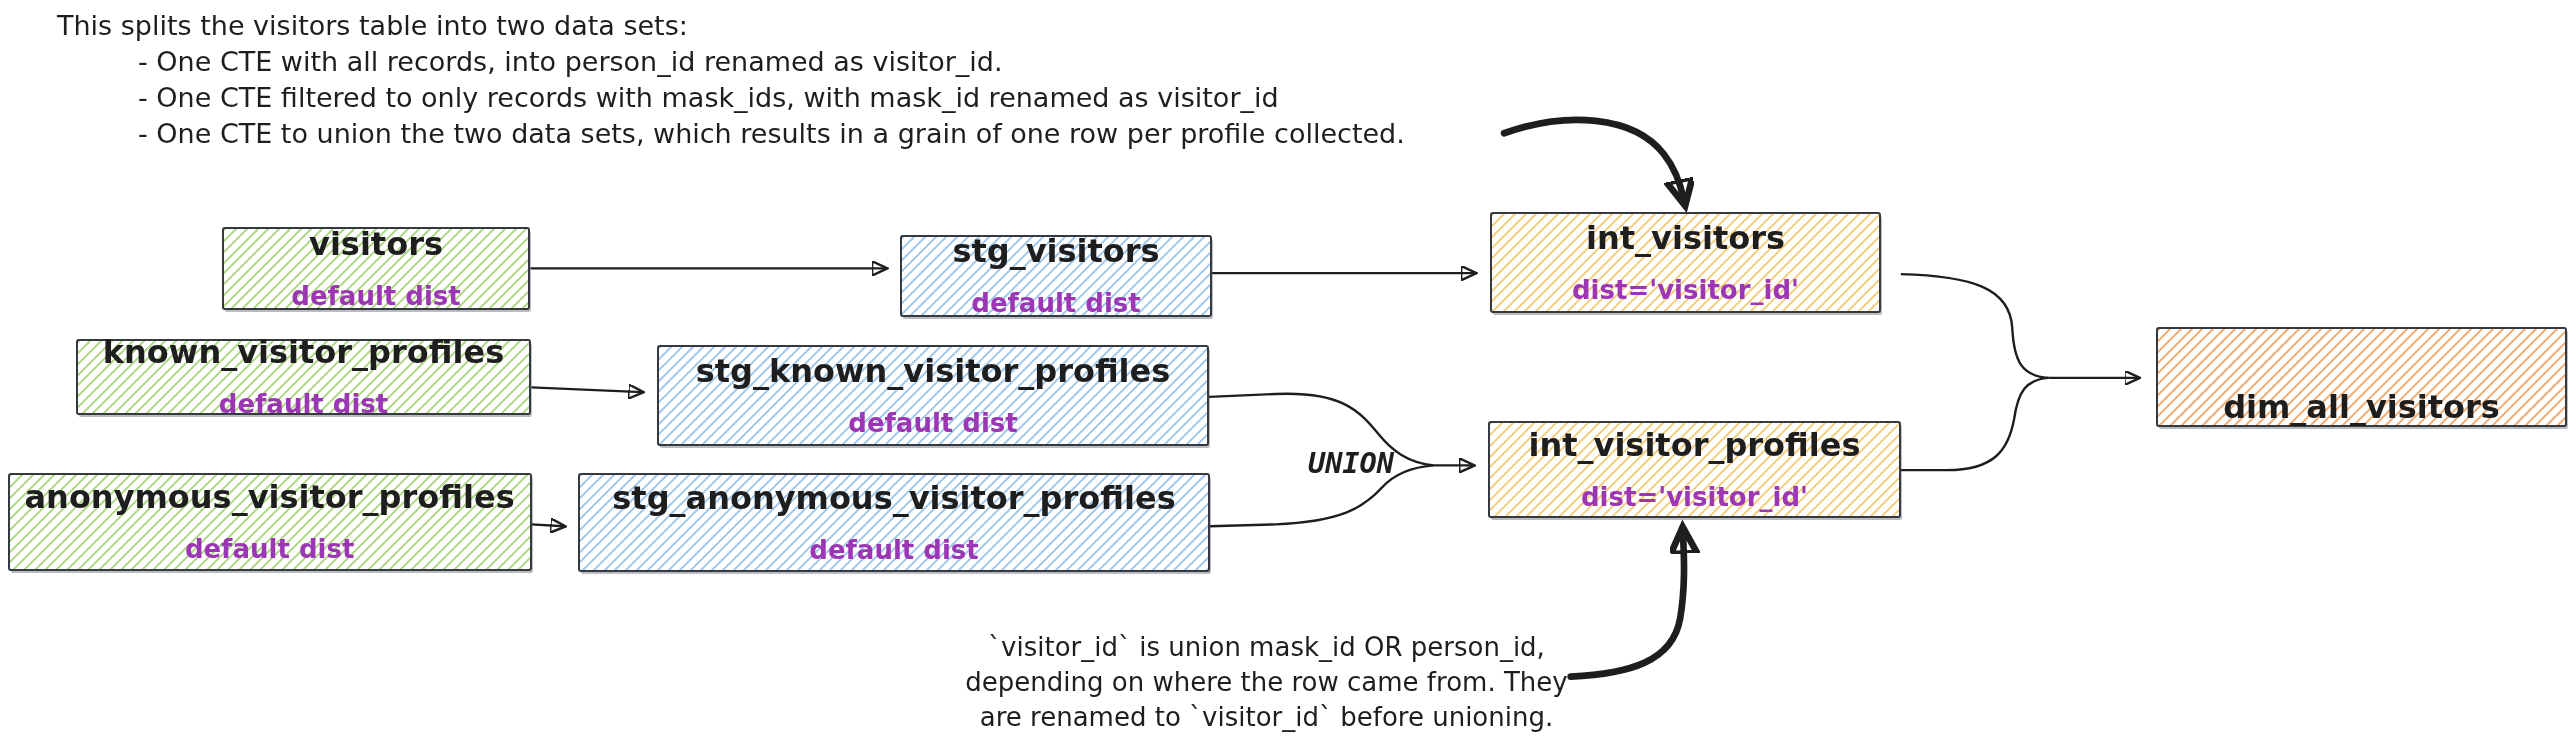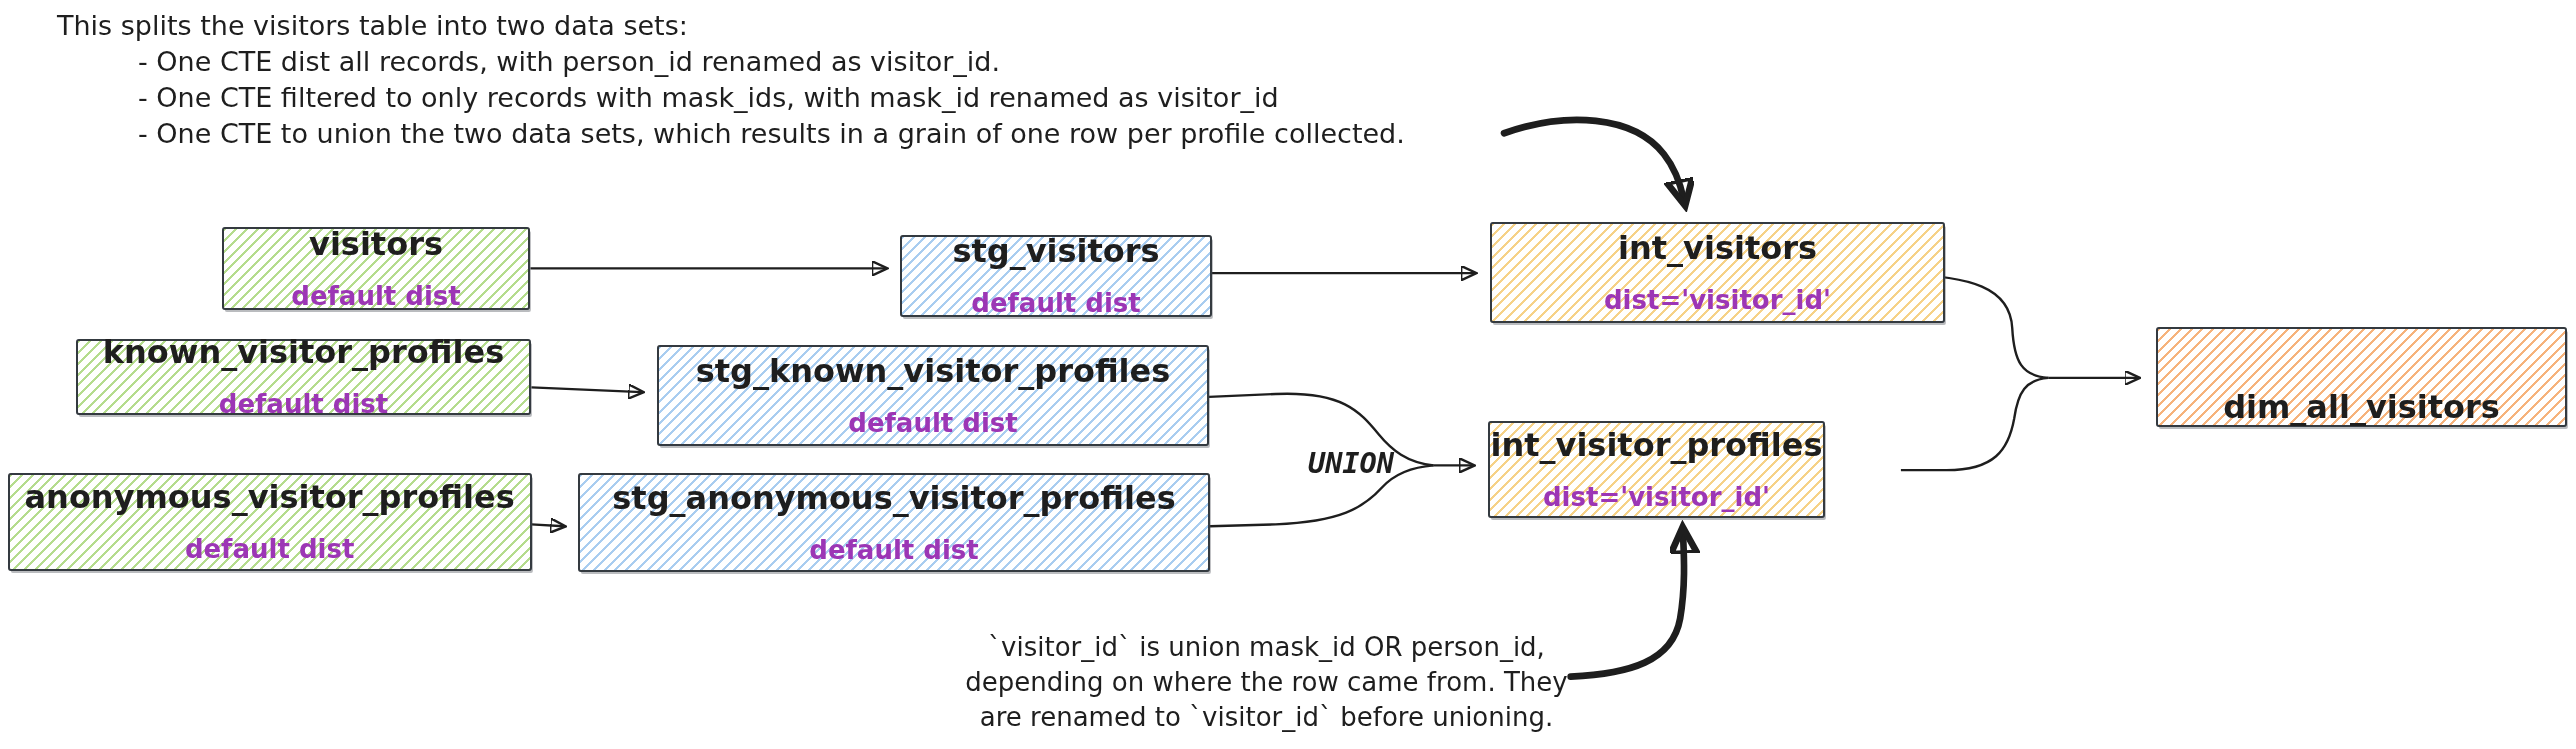--- a/index.html
+++ b/index.html
@@ -41,21 +41,21 @@
   #wires path{fill:none;stroke:#1e1e1e;}
   .thin{stroke-width:2.5px;}
   .thick{stroke-width:7px;stroke-linecap:round;}
 </style>
 </head>
 <body>
 
 <div id="canvas">
 
   <div class="note" id="top-note-intro">This splits the visitors table into two data sets:</div>
-  <div class="note top-bullet" style="top:44px">- One CTE dist all records, with person_id renamed as visitor_id.</div>
+  <div class="note top-bullet" style="top:44px">- One CTE with all records, into person_id renamed as visitor_id.</div>
   <div class="note top-bullet" style="top:80px">- One CTE filtered to only records with mask_ids, with mask_id renamed as visitor_id</div>
   <div class="note top-bullet" style="top:116px">- One CTE to union the two data sets, which results in a grain of one row per profile collected.</div>
 
   <div class="note" id="bottom-note">
     <div>`visitor_id` is union mask_id OR person_id,</div>
     <div>depending on where the row came from. They</div>
     <div>are renamed to `visitor_id` before unioning.</div>
   </div>
 
   <svg id="wires" viewBox="0 0 2706 787">
@@ -106,25 +106,25 @@
   </div>
   <div class="node" style="left: 657px; top: 345px; width: 552px; height: 101px; --hatch: #a9cdf0;">
     <div class="node-title">stg_known_visitor_profiles</div>
     <div class="node-sub">default dist</div>
   </div>
   <div class="node" style="left: 578px; top: 473px; width: 632px; height: 99px; --hatch: #a9cdf0;">
     <div class="node-title">stg_anonymous_visitor_profiles</div>
     <div class="node-sub">default dist</div>
   </div>
 
-  <div class="node" style="left: 1490px; top: 222px; width: 455px; height: 101px; --hatch: #f6d288;">
+  <div class="node" style="left: 1490px; top: 212px; width: 391px; height: 101px; --hatch: #f6d288;">
     <div class="node-title">int_visitors</div>
     <div class="node-sub">dist='visitor_id'</div>
   </div>
-  <div class="node" style="left: 1488px; top: 421px; width: 337px; height: 97px; --hatch: #f6d288;">
+  <div class="node" style="left: 1488px; top: 421px; width: 413px; height: 97px; --hatch: #f6d288;">
     <div class="node-title">int_visitor_profiles</div>
     <div class="node-sub">dist='visitor_id'</div>
   </div>
 
   <div class="node" style="left: 2156px; top: 327px; width: 411px; height: 100px; justify-content: flex-end; --hatch: #f6b37c;">
     <div class="node-title">dim_all_visitors</div>
   </div>
 
   <div id="union-label">UNION</div>
 

